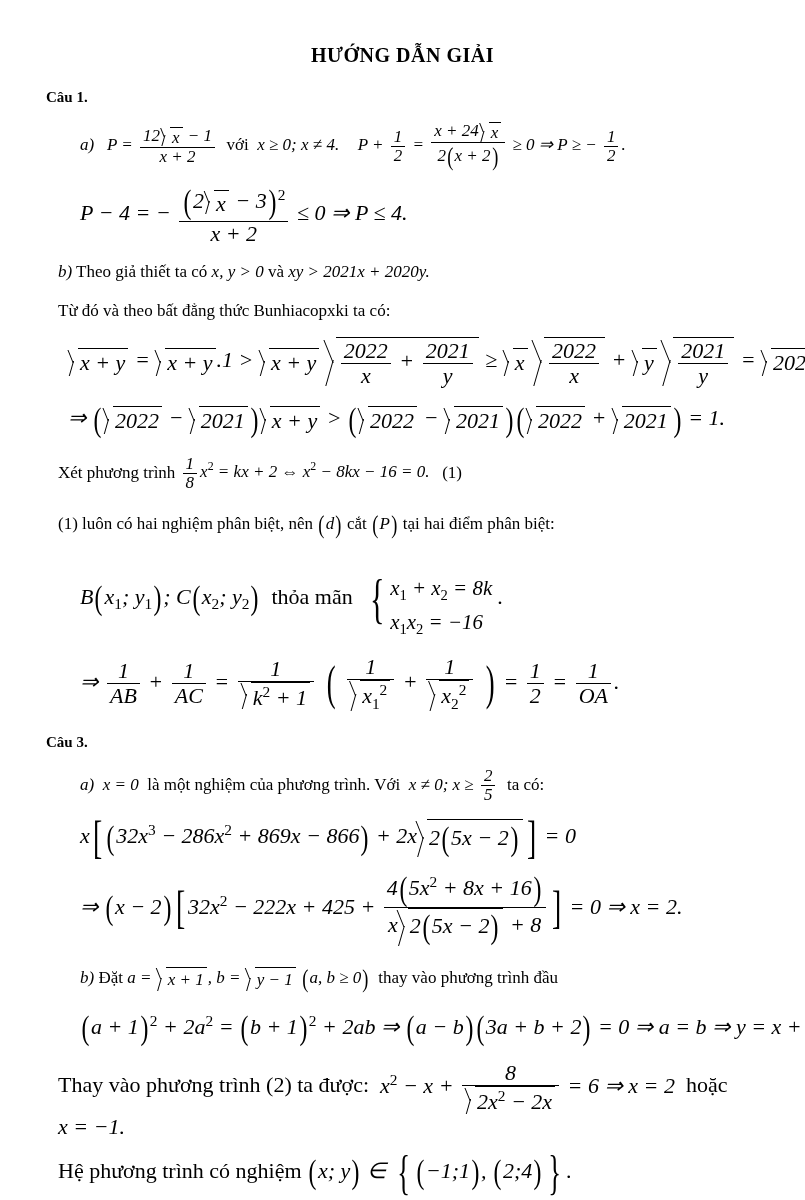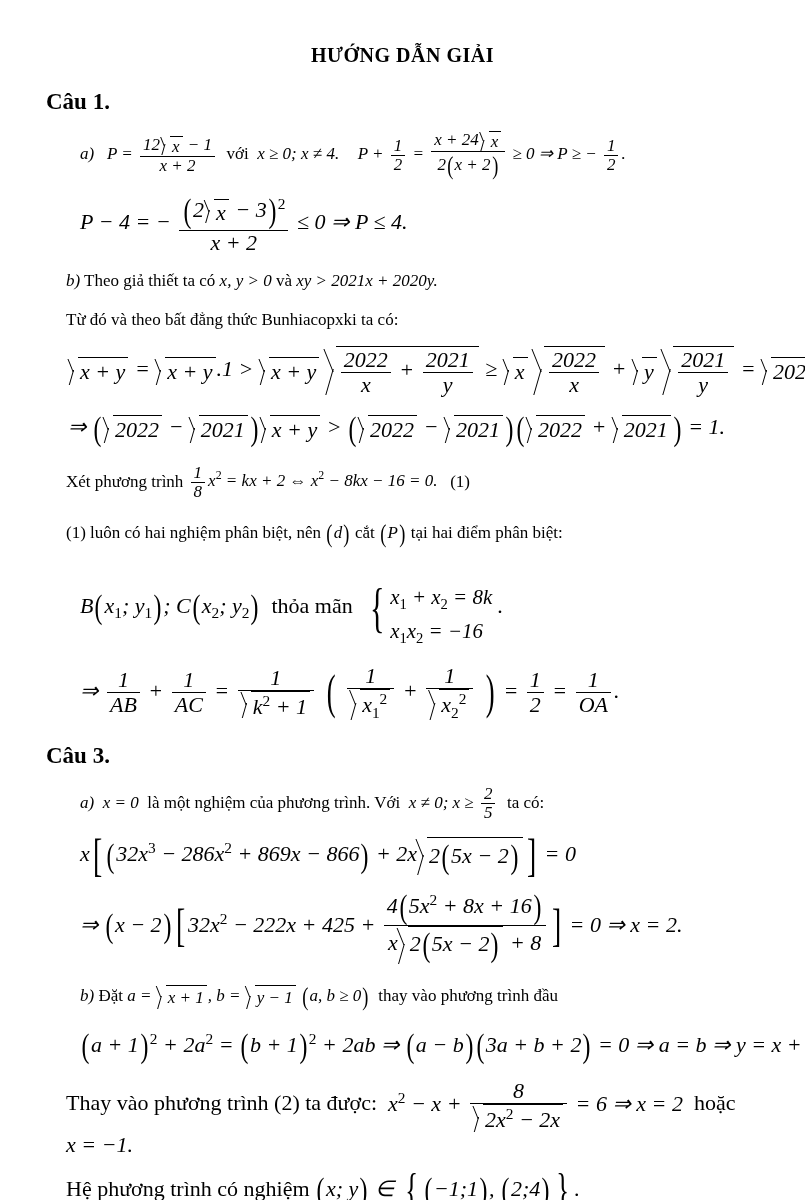--- a/index.html
+++ b/index.html
@@ -32,31 +32,31 @@
   .content {
     padding: 0 52px 0 46px;
   }
   .blk {
     margin-top: 16px;
     font-size: 17px;
     line-height: 1.35;
   }
   .qhead {
     font-weight: bold;
-    font-size: 23px;
+    font-size: 15px;
     margin-top: 22px;
   }
   .qhead .rest {
     font-weight: normal;
   }
   .indent {
     margin-left: 34px;
   }
   .indent2 {
-    margin-left: 20px;
+    margin-left: 12px;
   }
   .it { font-style: italic; }
   .math {
     font-family: "Liberation Serif", serif;
     font-style: italic;
     white-space: nowrap;
   }
   
   .frac {
     display: inline-block;

